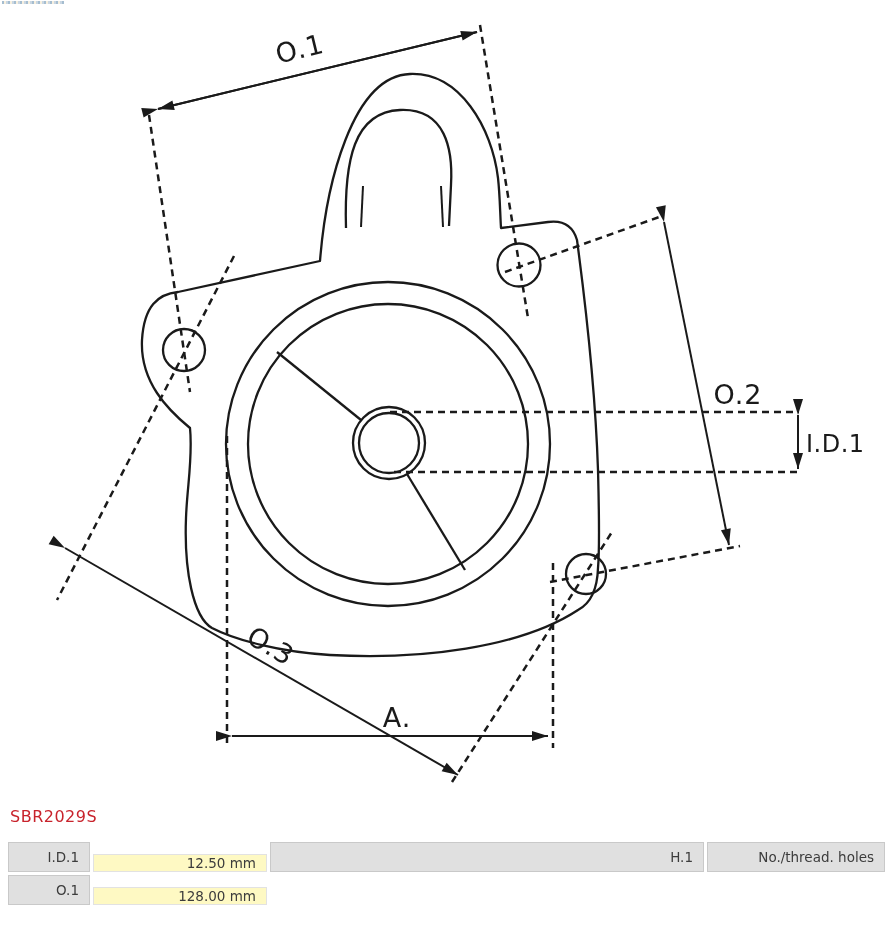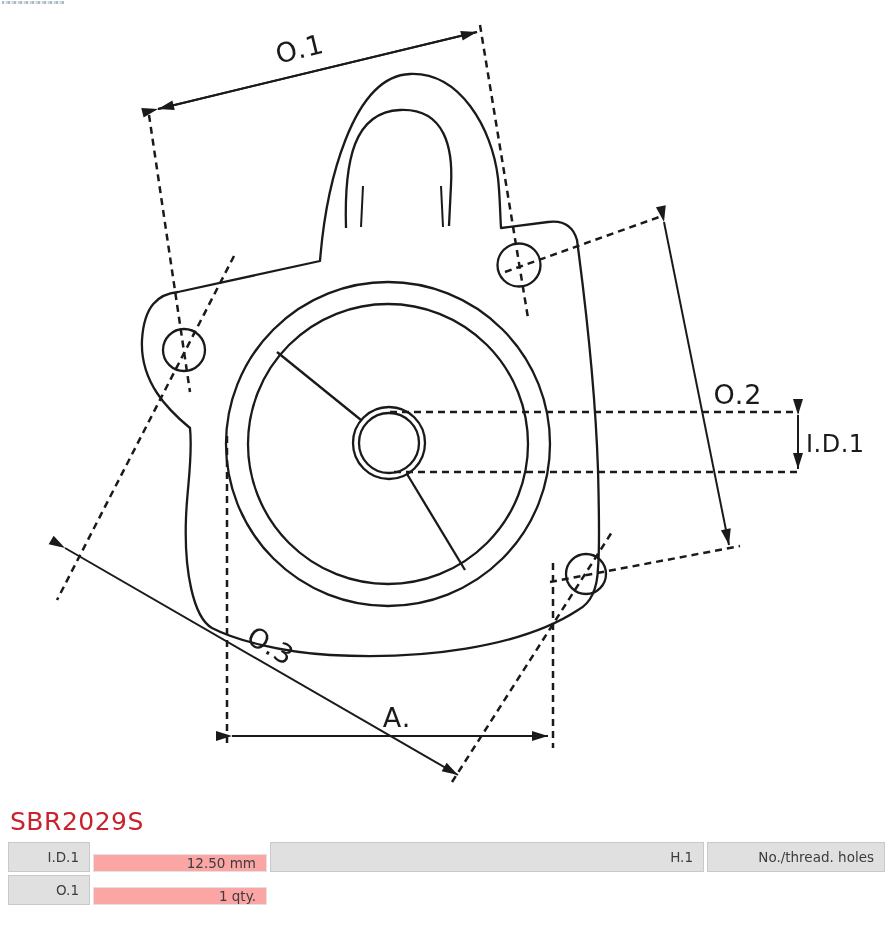--- a/index.html
+++ b/index.html
@@ -1,28 +1,28 @@
 <!DOCTYPE html>
 <html><head>
 <meta charset="utf-8">
 <style>
   html,body{margin:0;padding:0;background:#ffffff;}
   body{width:889px;height:946px;position:relative;overflow:hidden;
        font-family:"DejaVu Sans","Liberation Sans",sans-serif;}
   .artifact{position:absolute;left:2px;top:1px;width:62px;height:3px;
     background:repeating-linear-gradient(90deg,#a5bdd0 0 2px,#f6efdf 2px 4px,#c9d6e2 4px 6px);}
   .diagram{position:absolute;left:0;top:0;width:889px;height:800px;}
-  .part-number{position:absolute;left:10px;top:807px;font-size:25px;
+  .part-number{position:absolute;left:10px;top:807px;font-size:16px;
     letter-spacing:.5px;color:#c8232c;}
   .spec-table{position:absolute;left:8px;top:842px;display:grid;
     grid-template-columns:82px 174px 434px 178px;grid-auto-rows:30px;gap:3px;}
   .cell{box-sizing:border-box;display:flex;align-items:center;justify-content:flex-end;
     padding-right:10px;font-size:13.5px;color:#3c3c3c;border:1px solid #c9c9c9;
     background:#e0e0e0;white-space:nowrap;}
-  .cell.value{background:#fca5a5;border-color:#e2e2e2;margin-top:12px;}
+  .cell.value{background:#fef9c3;border-color:#e2e2e2;margin-top:12px;}
   svg text{font-family:"DejaVu Sans","Liberation Sans",sans-serif;fill:#1a1a1a;}
   .dimlabel{font-size:27px;letter-spacing:1px;}
   .dimlabel-small{font-size:24px;letter-spacing:.5px;}
 </style>
 </head>
 <body>
 
 <div class="artifact"></div>
 
 <div class="diagram">
@@ -99,14 +99,14 @@
 <div class="part-number">SBR2029S</div>
 
 <div class="spec-table">
   <div class="cell label">I.D.1</div>
   <div class="cell value">12.50 mm</div>
 
   <div class="cell label">H.1</div>
   <div class="cell label">No./thread. holes</div>
 
   <div class="cell label">O.1</div>
-  <div class="cell value">1 qty.</div>
+  <div class="cell value">128.00 mm</div>
 </div>
 
 </body></html>

